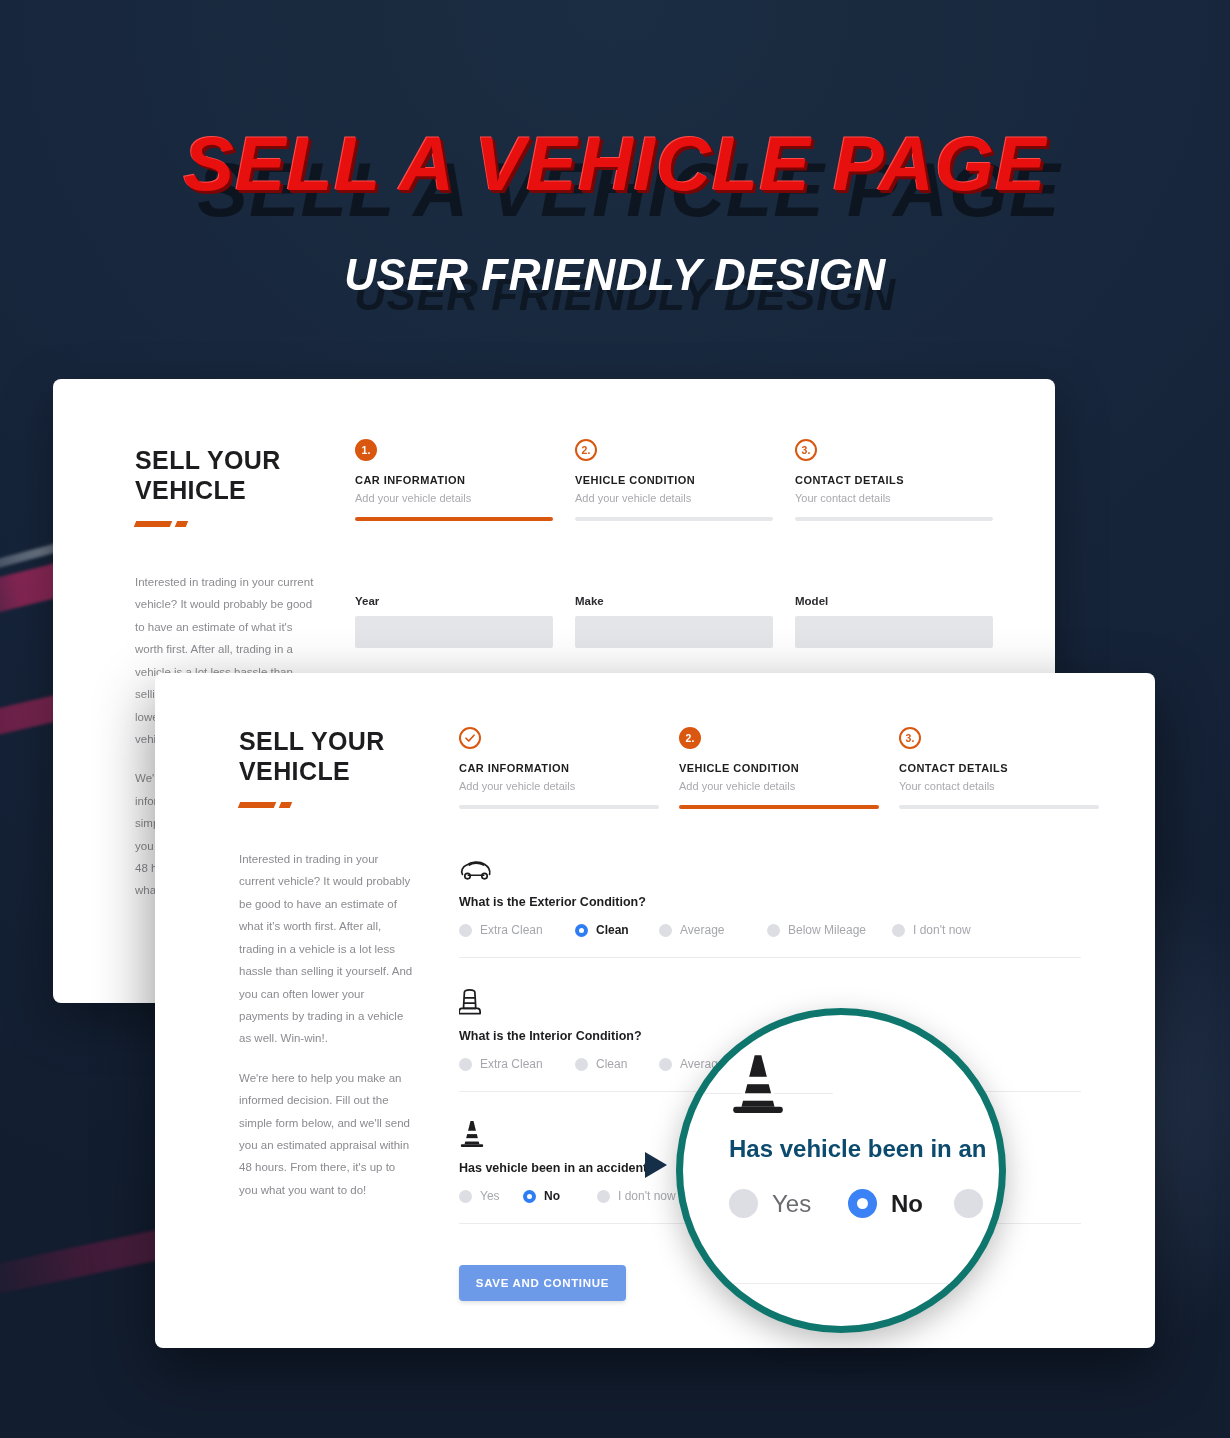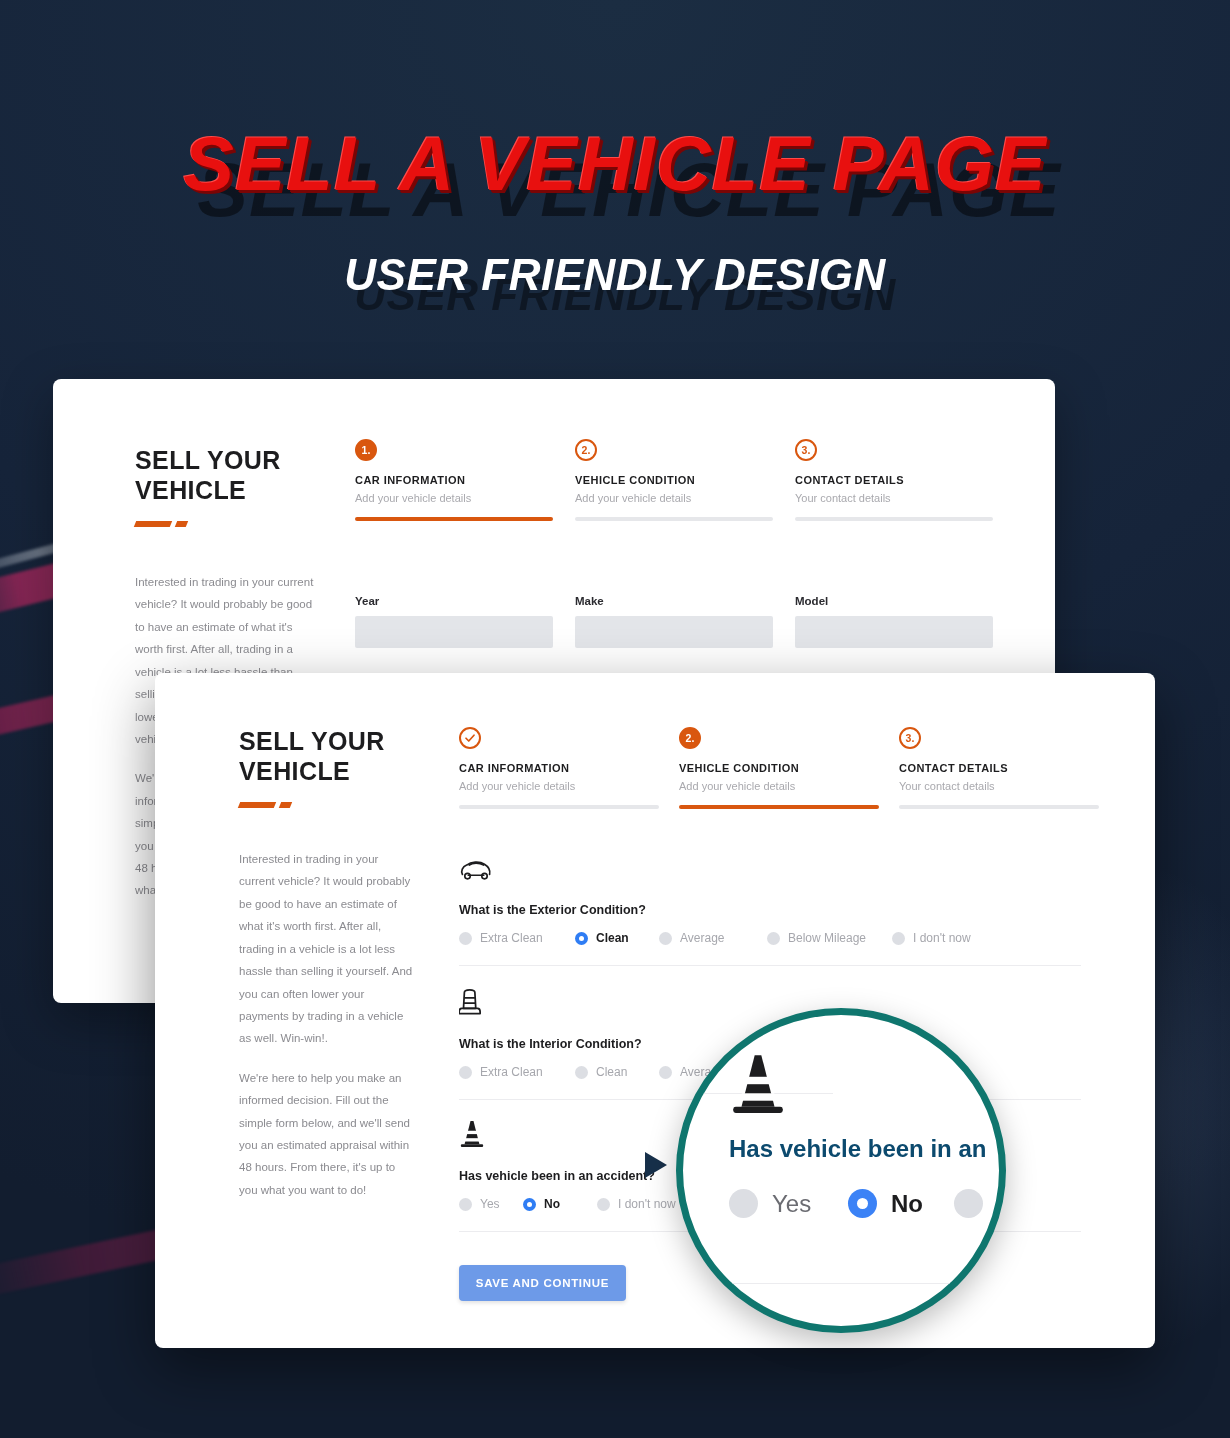--- a/index.html
+++ b/index.html
@@ -173,21 +173,21 @@
   }
   .field-box {
     height: 32px; background: #e3e5e9; border-radius: 2px;
   }
 
   
   .question { position: absolute; }
   .q-icon { height: 34px; display: flex; align-items: flex-end; }
   .q-icon svg { display: block; }
   .q-text {
-    margin-top: 20px; font-size: 12.5px; font-weight: 700; color: #1d1d1f;
+    margin-top: 12px; font-size: 12.5px; font-weight: 700; color: #1d1d1f;
   }
   .q-options { margin-top: 14px; display: flex; align-items: center; }
   .opt { display: flex; align-items: center; gap: 8px; }
   .radio {
     width: 13px; height: 13px; border-radius: 50%;
     background: #dcdee3; flex: none;
   }
   .radio.sel {
     background: #2f7df4;
     display: flex; align-items: center; justify-content: center;

